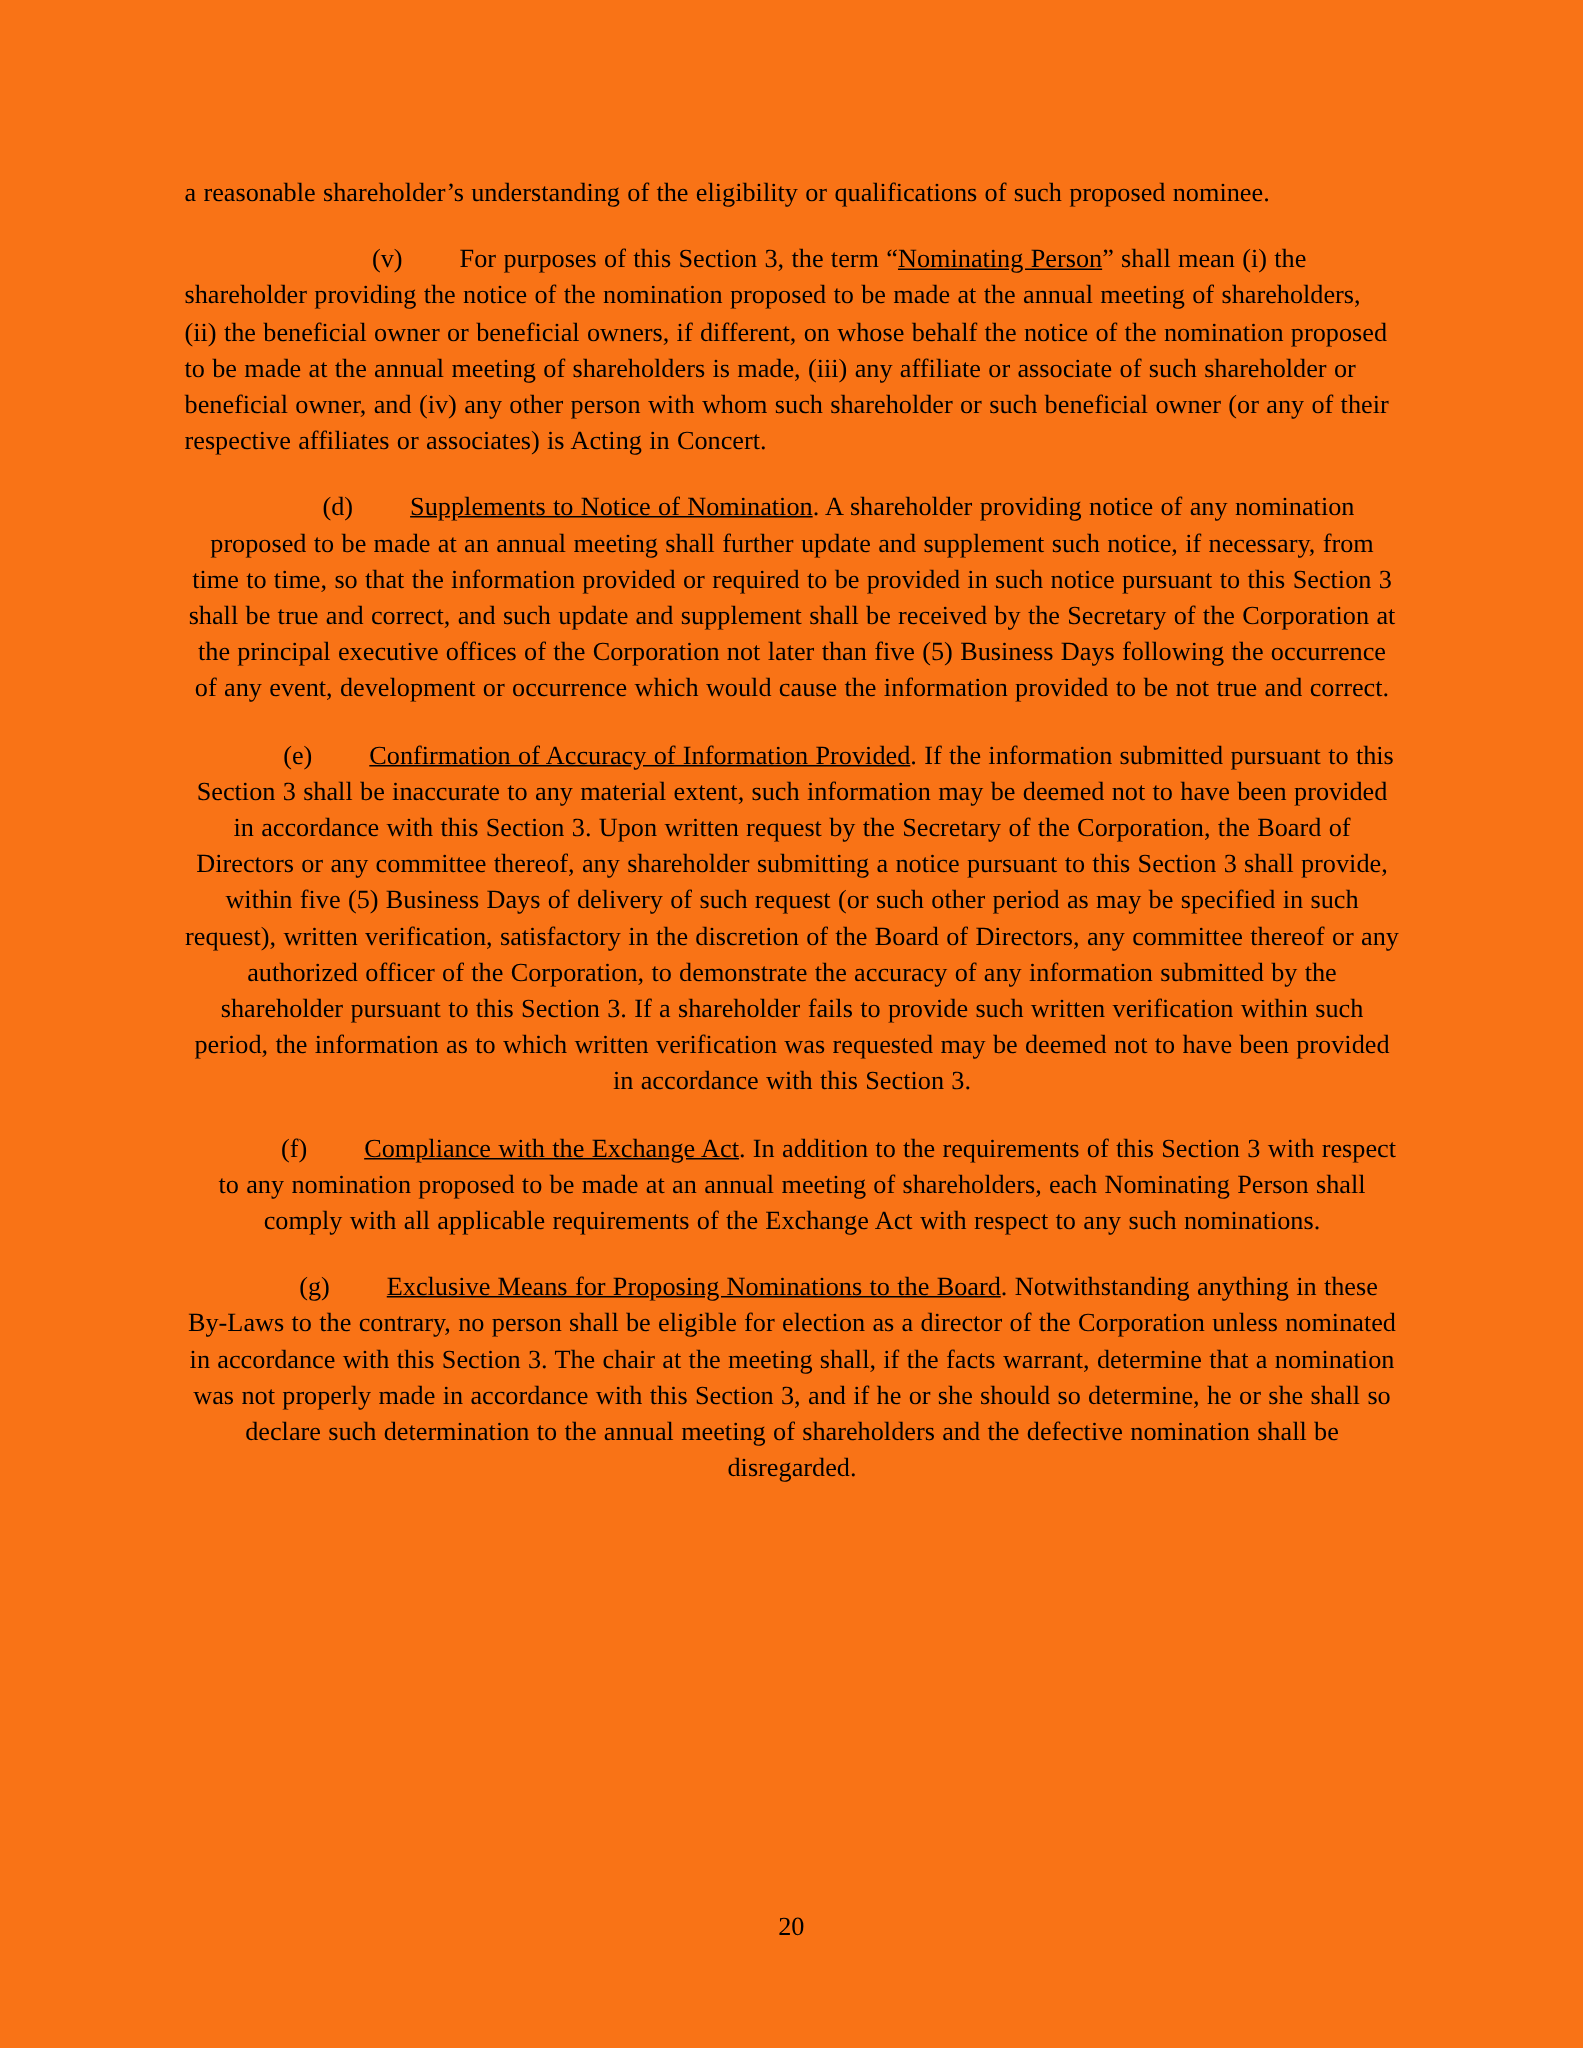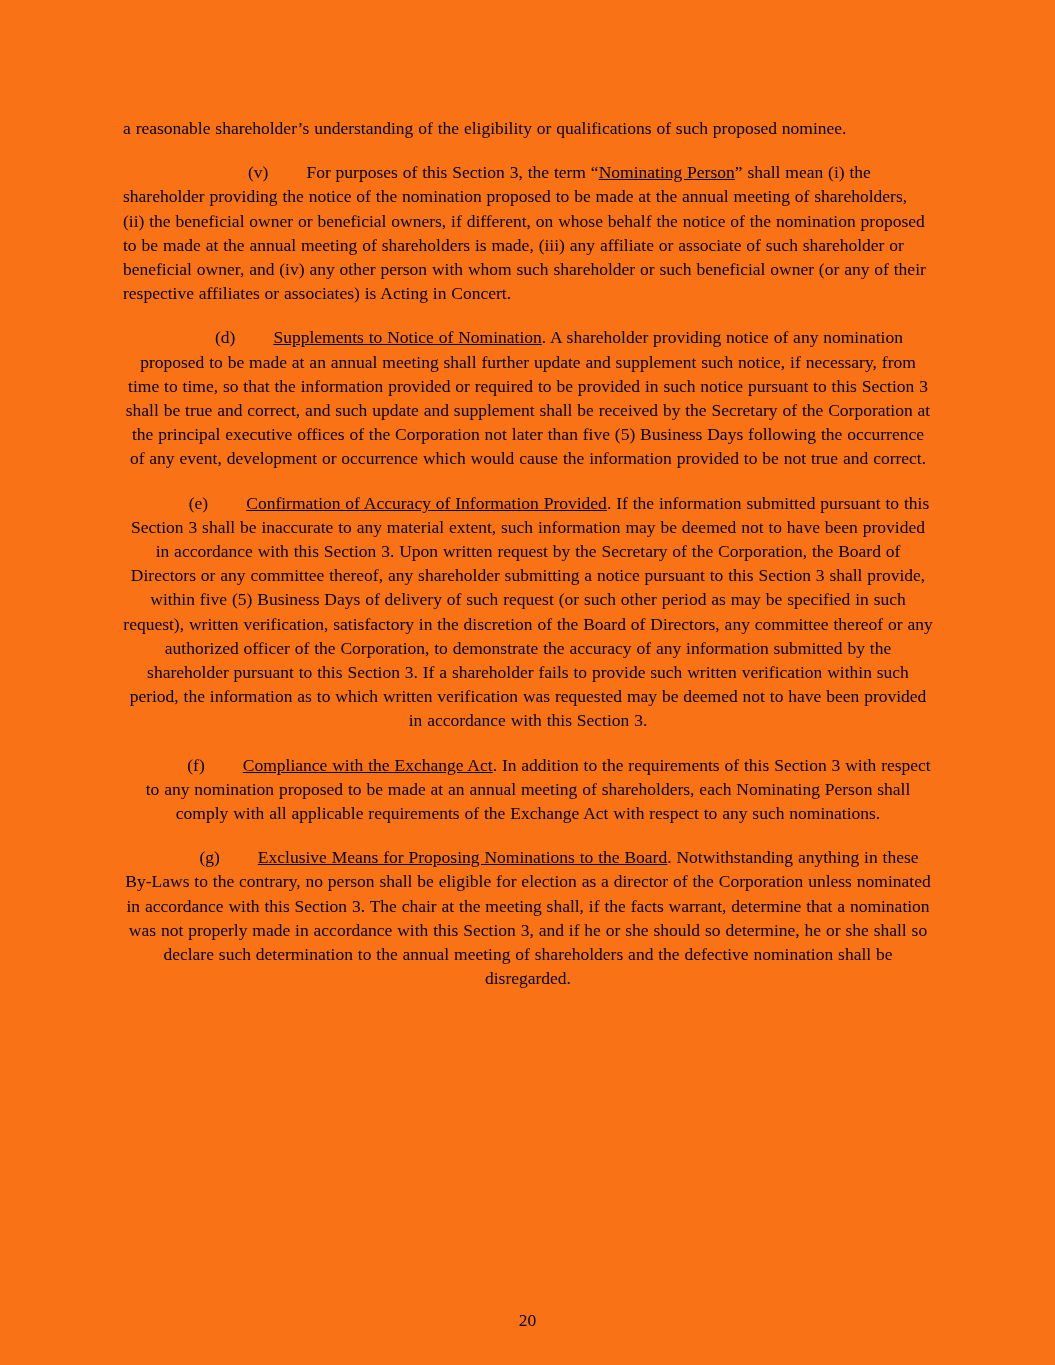--- a/index.html
+++ b/index.html
@@ -32,21 +32,20 @@
   .content p.indent-v { text-indent: 125px; }
   .content p.indent-sub { text-indent: 62px; text-align: center; }
   .u { text-decoration: underline; }
   .tab { display: inline-block; width: 38px; }
   .page-number {
     position: absolute;
     left: 0;
     top: 1272px;
     width: 100%;
     text-align: center;
-    margin-top: 36px;
   }
 </style>
 </head>
 <body>
 
 <div class="page">
   <main class="content" id="paragraphs">
       <p><span>a reasonable shareholder’s understanding of the eligibility or qualifications of such proposed nominee.</span></p>
       <p class="indent-v"><span>(v)</span><span class="tab"></span><span>For purposes of this Section 3, the term “</span><span class="u">Nominating Person</span><span>” shall mean (i) the shareholder providing the notice of the nomination proposed to be made at the annual meeting of shareholders, (ii) the beneficial owner or beneficial owners, if different, on whose behalf the notice of the nomination proposed to be made at the annual meeting of shareholders is made, (iii) any affiliate or associate of such shareholder or beneficial owner, and (iv) any other person with whom such shareholder or such beneficial owner (or any of their respective affiliates or associates) is Acting in Concert.</span></p>
       <p class="indent-sub"><span>(d)</span><span class="tab"></span><span class="u">Supplements to Notice of Nomination</span><span>. A shareholder providing notice of any nomination proposed to be made at an annual meeting shall further update and supplement such notice, if necessary, from time to time, so that the information provided or required to be provided in such notice pursuant to this Section 3 shall be true and correct, and such update and supplement shall be received by the Secretary of the Corporation at the principal executive offices of the Corporation not later than five (5) Business Days following the occurrence of any event, development or occurrence which would cause the information provided to be not true and correct.</span></p>

